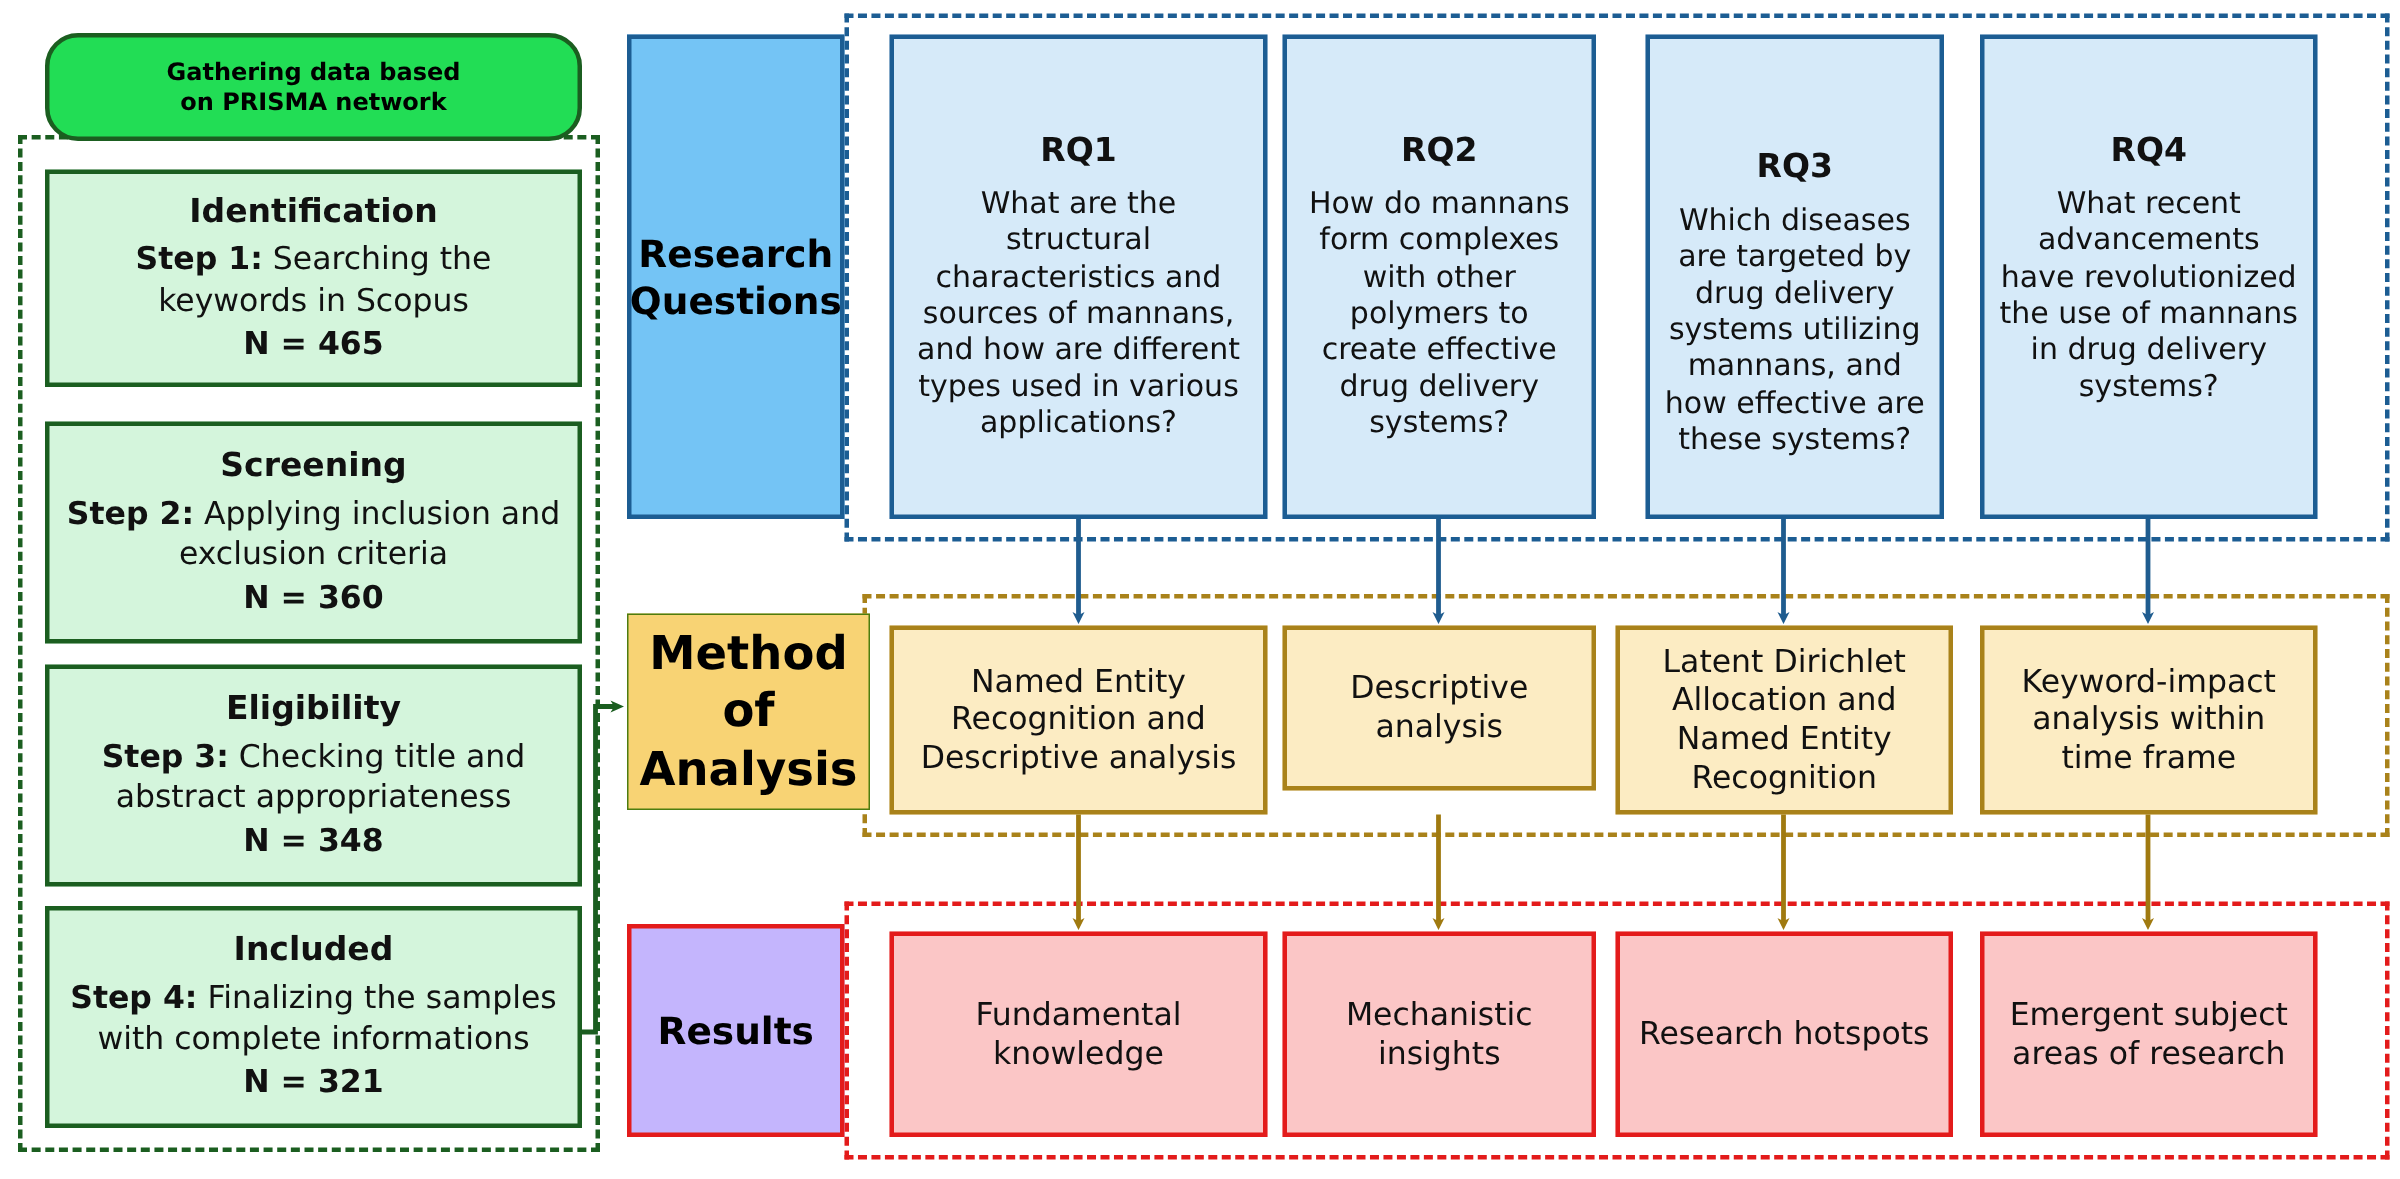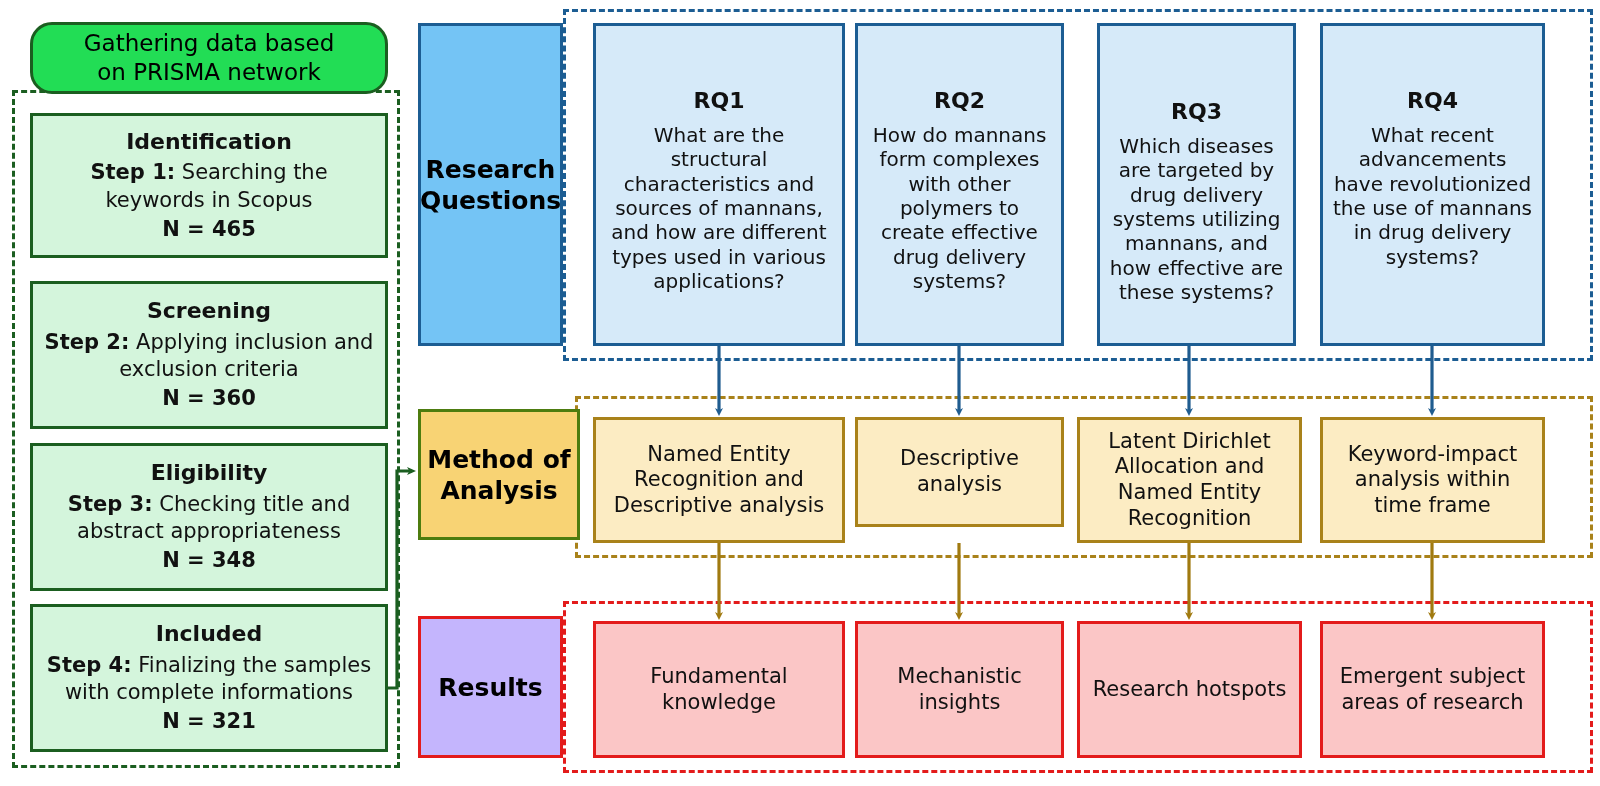--- a/index.html
+++ b/index.html
@@ -29,22 +29,22 @@
 
   
   .prisma-dashed{
     border:3px dashed #1b5e20;
     background:transparent;
   }
   .prisma-head{
     background:#22dd55;
     border:3px solid #1b5e20;
     border-radius:22px;
-    font-weight:normal;
-    font-size:23px;
+    font-weight:bold;
+    font-size:16px;
     color:#000;
     line-height:1.25;
     justify-content:center;
   }
   .prisma-step{
     background:#d4f5dc;
     border:3px solid #1b5e20;
     font-size:21px;
     color:#111;
     padding:4px 10px;
@@ -58,21 +58,21 @@
   .band-gold{border-color:#a9821a;}
   .band-red{border-color:#e31b1b;}
 
   
   .lbl{
     font-weight:bold;
     color:#000;
     line-height:1.24;
   }
   .lbl-blue{background:#74c4f5;border:3px solid #1c5d93;font-size:25px;}
-  .lbl-gold{background:#f8d374;border:3px solid #4d7c0f;font-size:25px;}
+  .lbl-gold{background:#f8d374;border:1px solid #4d7c0f;font-size:31px;}
   .lbl-red {background:#c4b5fd;border:3px solid #e31b1b;font-size:25px;}
 
   
   .card-blue{
     background:#d6eaf9;
     border:3px solid #1c5d93;
     font-size:20px;
     color:#111;
     padding:6px 8px;
     justify-content:flex-start;

